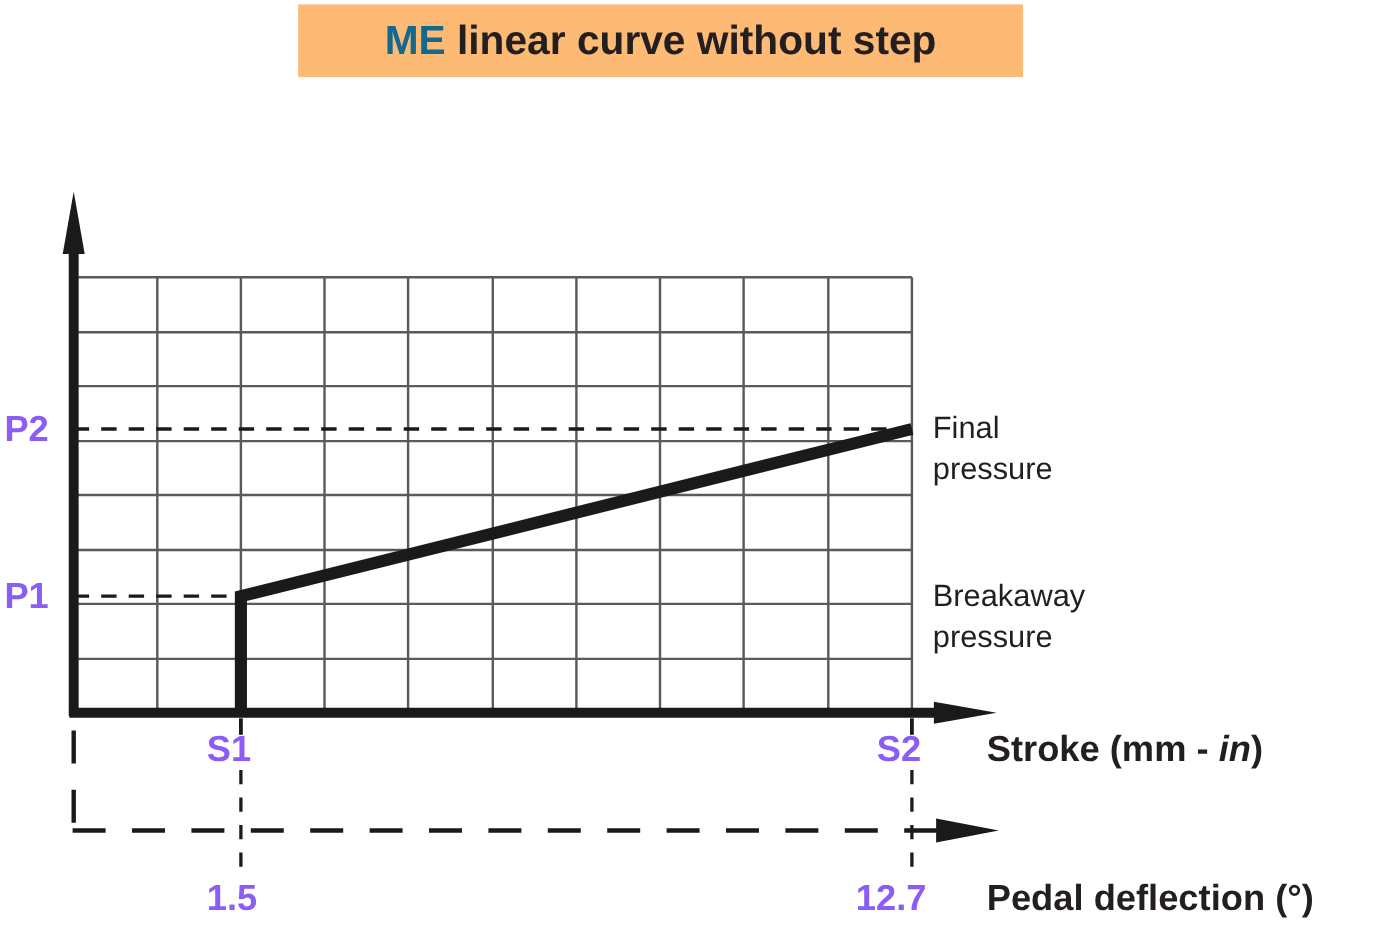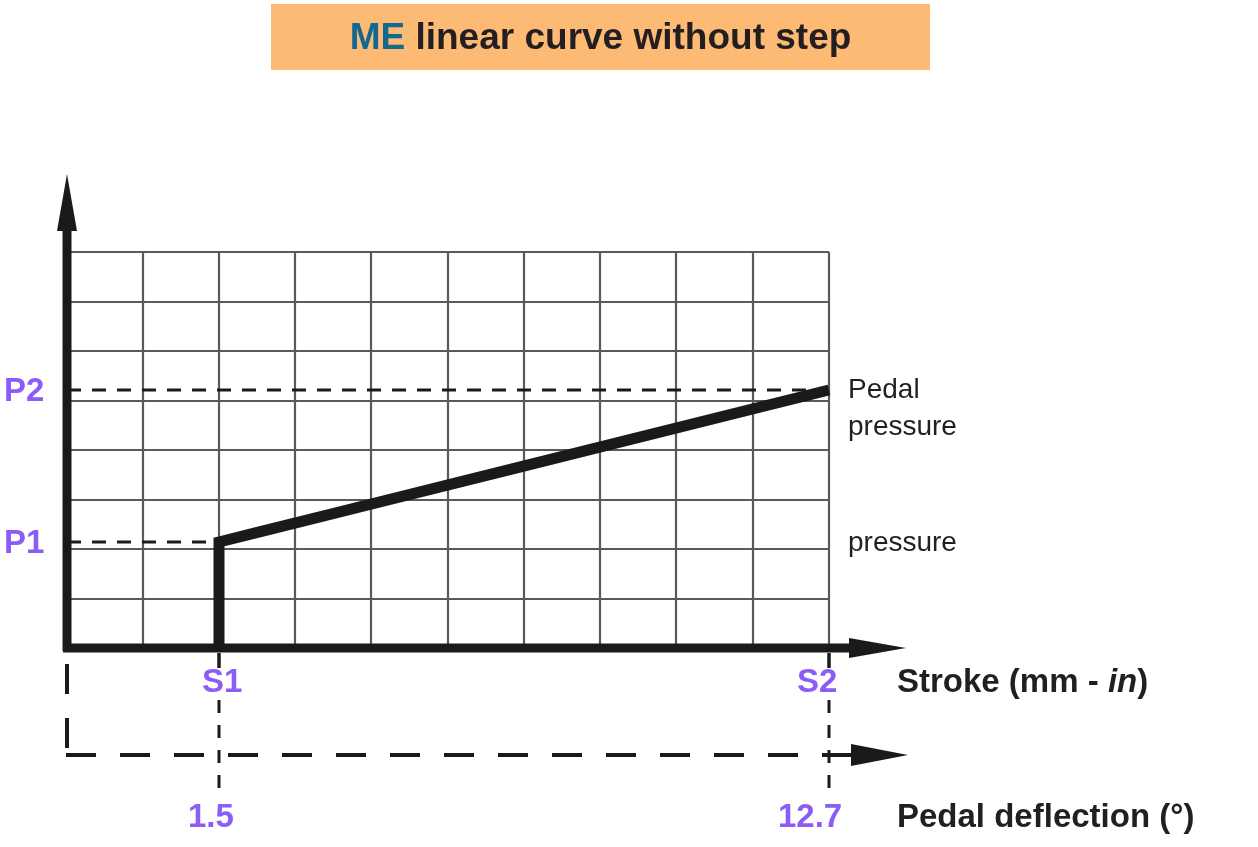--- a/index.html
+++ b/index.html
@@ -68,21 +68,21 @@
   
   .tick-label {
     position: absolute;
     font-size: 33px;
     font-weight: 700;
     color: #8b5cf6;
     white-space: nowrap;
   }
   #label-p2 { left: 4px; top: 371px; }
   #label-p1 { left: 4px; top: 523px; }
-  #label-s1 { left: 202px; top: 662px; }
+  #label-s1 { left: 188px; top: 662px; }
   #label-s2 { left: 797px; top: 662px; }
   #label-deg-s1 { left: 188px; top: 797px; }
   #label-deg-s2 { left: 778px; top: 797px; }
 
   .annotation {
     position: absolute;
     font-size: 28px;
     font-weight: 400;
     color: #231f20;
     line-height: 1.33;
@@ -164,20 +164,21 @@
   </svg>
 
   <div class="tick-label" id="label-p2">P2</div>
   <div class="tick-label" id="label-p1">P1</div>
   <div class="tick-label" id="label-s1">S1</div>
   <div class="tick-label" id="label-s2">S2</div>
   <div class="tick-label" id="label-deg-s1">1.5</div>
   <div class="tick-label" id="label-deg-s2">12.7</div>
 
   <div class="annotation" id="annot-final">
-    <div>Pedal</div>
+    <div>Final</div>
     <div>pressure</div>
   </div>
   <div class="annotation" id="annot-breakaway">
+    <div>Breakaway</div>
     <div>pressure</div>
   </div>
 
 </div>
 
 </body></html>

